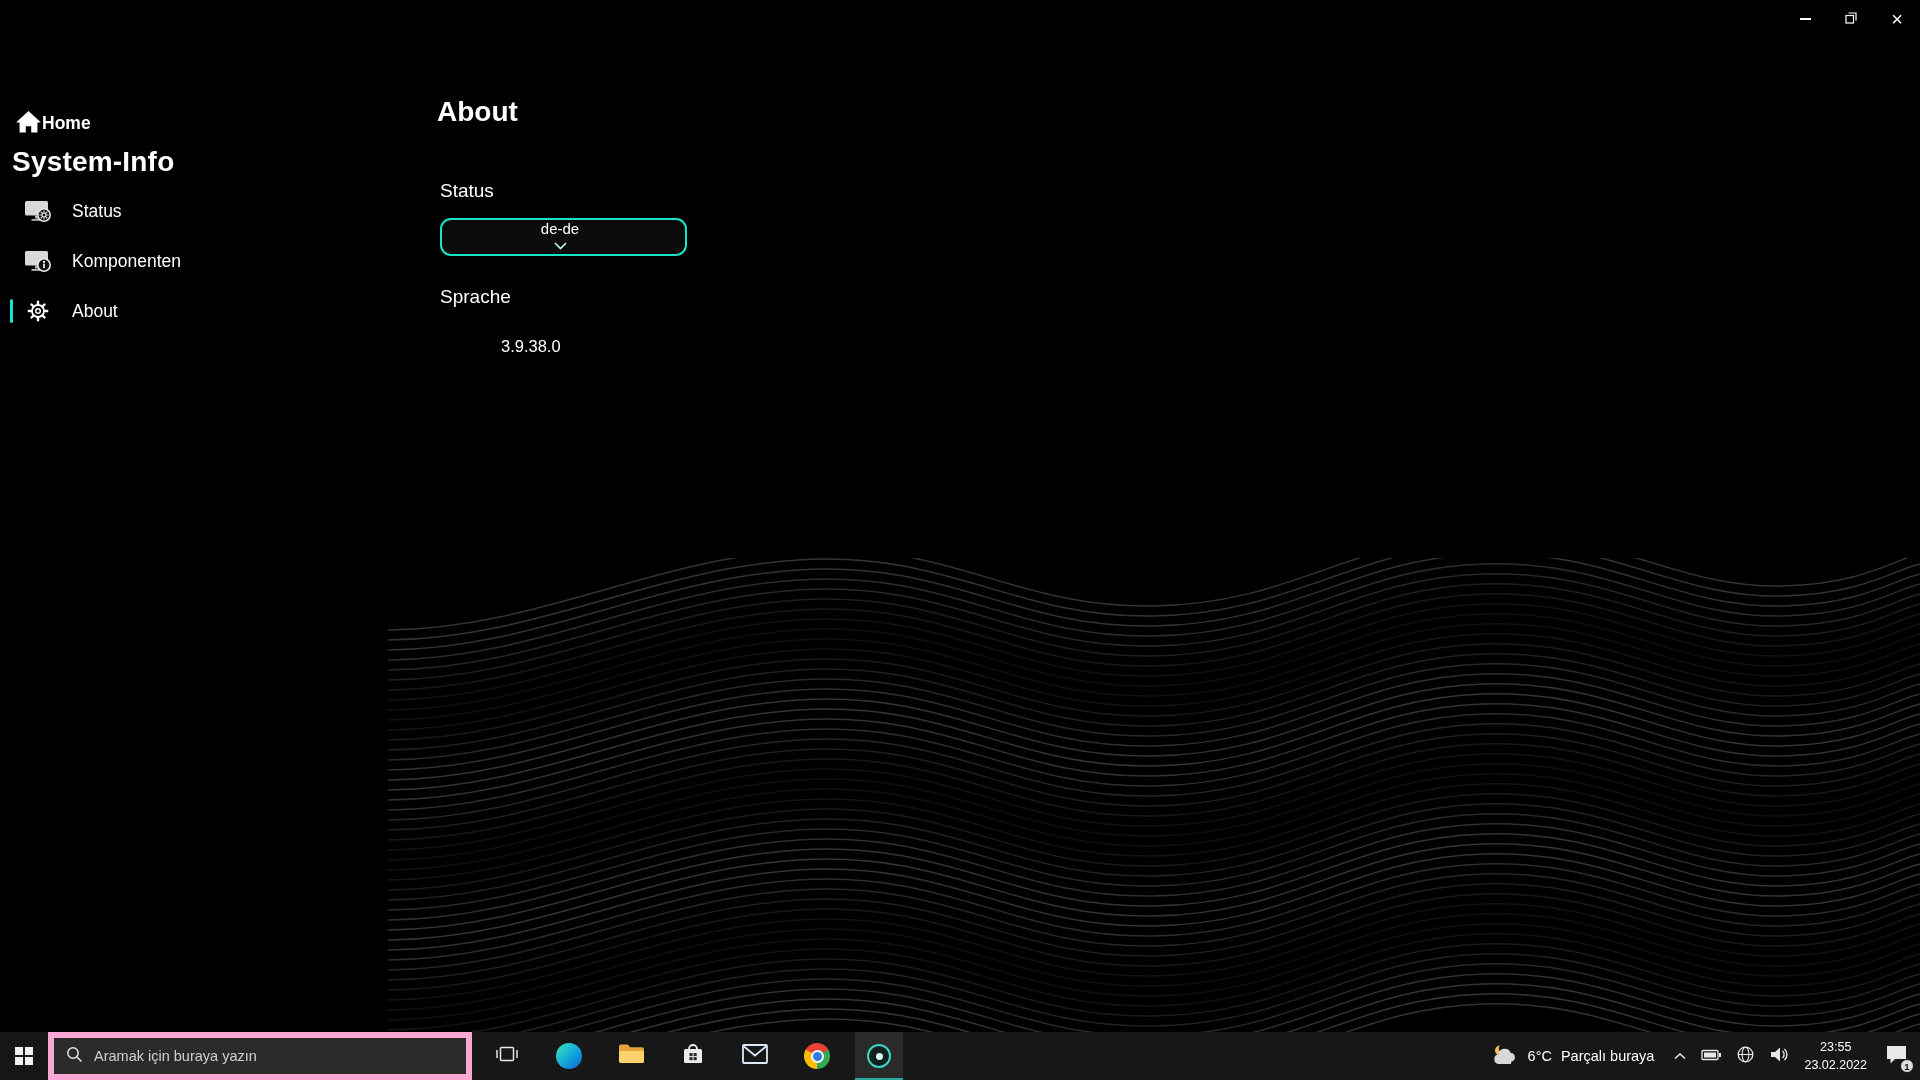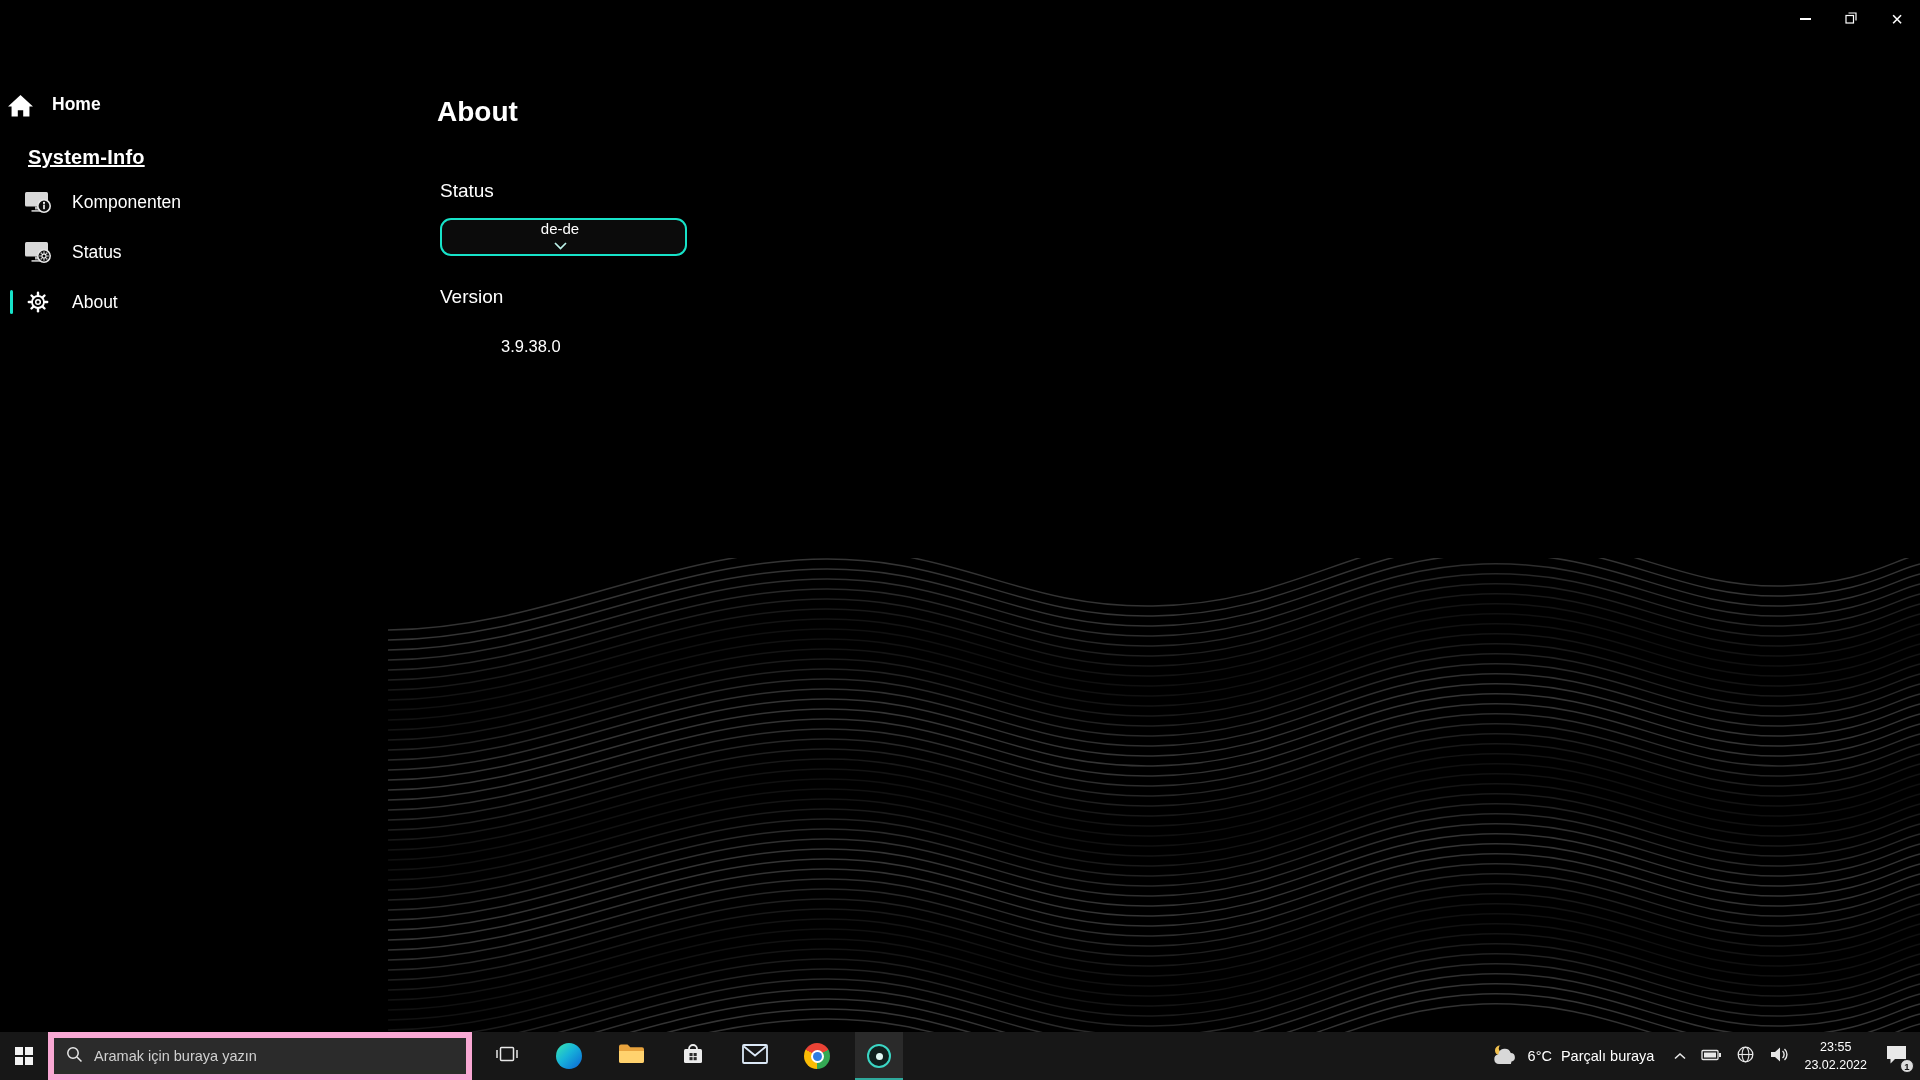--- a/index.html
+++ b/index.html
@@ -9,22 +9,22 @@
   .desktop { position:relative; width:1920px; height:1080px; background:#000; }
 
   
   .win-controls { position:absolute; top:0; right:0; display:flex; z-index:6; }
   .win-btn { width:46px; height:38px; display:flex; align-items:center; justify-content:center; background:transparent; border:none; cursor:pointer; }
   .min-glyph { width:11px; height:1.5px; background:#fff; display:block; }
   .close-glyph { font-size:20px; color:#fff; line-height:1; font-weight:300; }
 
   
   .sidebar { position:absolute; left:0; top:94px; width:380px; z-index:2; }
-  .home-row { display:flex; align-items:flex-start; gap:18px; height:40px; padding-left:6px; font-size:17.5px; font-weight:700; cursor:pointer; }
-  .app-title { margin:12px 0 8px 28px; font-size:20px; font-weight:700; letter-spacing:.2px;text-decoration:underline; }
+  .home-row { display:flex; align-items:flex-end; height:40px; padding-left:14px; font-size:17.5px; font-weight:700; cursor:pointer; }
+  .app-title { margin:12px 0 8px 12px; font-size:28px; font-weight:700; letter-spacing:.2px; }
   .nav-item { position:relative; display:flex; align-items:center; gap:20px; height:50px; padding-left:24px; font-size:17.5px; cursor:pointer; }
   .nav-item.selected::before { content:""; position:absolute; left:10px; top:13px; width:3px; height:24px; background:var(--accent); border-radius:2px; }
   .icn { display:flex; align-items:center; justify-content:center; width:28px; }
 
   
   .main { position:absolute; left:437px; top:96px; z-index:2; }
   .page-title { font-size:28px; font-weight:600; }
   .field-label { font-size:19px; font-weight:400; }
   .label-language { margin-top:52px; margin-left:3px; }
   .dropdown { margin-top:16px; margin-left:3px; width:247px; height:38px; border:2px solid var(--accent); border-radius:11px; background:#0b0b0b; display:flex; align-items:center; justify-content:space-between; padding:0 20px 0 13px; font-size:15px; cursor:pointer;flex-direction:column; }
@@ -89,34 +89,20 @@
         <svg width="27" height="24" viewBox="0 0 26 23">
             <path d="M13 1 L25 12 h-3.4 v9.5 h-6 v-6 h-5.2 v6 h-6 V12 H1 z" fill="#fff"></path>
           </svg>
       </span>
       <span>Home</span>
     </div>
 
     <div class="app-title">System-Info</div>
 
     <nav>
-      <div class="nav-item">
-        <span class="icn">
-          <svg width="28" height="25" viewBox="0 0 28 25">
-            <rect x="1" y="2" width="23" height="14.5" rx="1.5" fill="#d9d9d9"></rect>
-            <rect x="11" y="16.5" width="3" height="3" fill="#b5b5b5"></rect>
-            <rect x="7.5" y="20" width="10" height="1.8" fill="#b5b5b5"></rect>
-            <circle cx="20" cy="16" r="6.2" fill="#0d0d0d" stroke="#e8e8e8" stroke-width="1.6"></circle>
-            <circle cx="20" cy="12.9" r="1.05" fill="#fff"></circle>
-            <rect x="19.2" y="14.6" width="1.6" height="4.6" fill="#fff"></rect>
-          </svg>
-        </span>
-        <span>Komponenten</span>
-      </div>
-
       <div class="nav-item">
         <span class="icn">
           <svg width="28" height="25" viewBox="0 0 28 25">
             <rect x="1" y="2" width="23" height="14.5" rx="1.5" fill="#d9d9d9"></rect>
             <rect x="11" y="16.5" width="3" height="3" fill="#b5b5b5"></rect>
             <rect x="7.5" y="20" width="10" height="1.8" fill="#b5b5b5"></rect>
             <circle cx="20" cy="16" r="6.2" fill="#0d0d0d" stroke="#e8e8e8" stroke-width="1.5"></circle>
             <circle cx="20" cy="16" r="2.1" stroke="#fff" stroke-width="1.2" fill="none"></circle>
             <g stroke="#fff" stroke-width="1.2">
               <line x1="23.2" y1="16" x2="24.6" y2="16"></line>
@@ -126,20 +112,34 @@
               <line x1="22.3" y1="13.7" x2="23.3" y2="12.7"></line>
               <line x1="17.7" y1="18.3" x2="16.7" y2="19.3"></line>
               <line x1="22.3" y1="18.3" x2="23.3" y2="19.3"></line>
               <line x1="17.7" y1="13.7" x2="16.7" y2="12.7"></line>
             </g>
           </svg>
         </span>
         <span>Status</span>
       </div>
 
+      <div class="nav-item">
+        <span class="icn">
+          <svg width="28" height="25" viewBox="0 0 28 25">
+            <rect x="1" y="2" width="23" height="14.5" rx="1.5" fill="#d9d9d9"></rect>
+            <rect x="11" y="16.5" width="3" height="3" fill="#b5b5b5"></rect>
+            <rect x="7.5" y="20" width="10" height="1.8" fill="#b5b5b5"></rect>
+            <circle cx="20" cy="16" r="6.2" fill="#0d0d0d" stroke="#e8e8e8" stroke-width="1.6"></circle>
+            <circle cx="20" cy="12.9" r="1.05" fill="#fff"></circle>
+            <rect x="19.2" y="14.6" width="1.6" height="4.6" fill="#fff"></rect>
+          </svg>
+        </span>
+        <span>Komponenten</span>
+      </div>
+
       <div class="nav-item selected">
         <span class="icn">
           <svg width="26" height="26" viewBox="0 0 26 26">
             <circle cx="13" cy="13" r="6" stroke="#fff" stroke-width="1.8" fill="none"></circle>
             <circle cx="13" cy="13" r="2.3" stroke="#fff" stroke-width="1.5" fill="none"></circle>
             <g stroke="#fff" stroke-width="2.4" stroke-linecap="round">
               <line x1="19.4" y1="13" x2="22.2" y2="13"></line>
               <line x1="6.6" y1="13" x2="3.8" y2="13"></line>
               <line x1="13" y1="19.4" x2="13" y2="22.2"></line>
               <line x1="13" y1="6.6" x2="13" y2="3.8"></line>
@@ -162,21 +162,21 @@
 
     <div class="dropdown">
       <span>de-de</span>
       <span>
         <svg width="15" height="10" viewBox="0 0 15 10">
             <path d="M2 2 L7.5 7.5 L13 2" stroke="#bdf3ea" stroke-width="1.7" fill="none"></path>
           </svg>
       </span>
     </div>
 
-    <div class="field-label label-version">Version</div>
+    <div class="field-label label-version">Sprache</div>
     <div class="version-value">3.9.38.0</div>
   </div>
 
   <div class="waves">
     <svg id="waves-svg" width="1532" height="474" viewBox="0 0 1532 474">
         <path d="M 0 72 C 150 70, 260 2, 410 -8 C 560 -18, 625 50, 765 48 C 905 46, 965 -20, 1095 -24 C 1225 -28, 1285 30, 1395 28 C 1475 26, 1505 2, 1532 -4" fill="none" stroke="rgb(51,51,51)" stroke-width="1.5"></path>
         <path d="M 0 82 C 150 80, 260 12, 410 2 C 560 -8, 625 60, 765 58 C 905 56, 965 -10, 1095 -14 C 1225 -18, 1285 40, 1395 38 C 1475 36, 1505 12, 1532 6" fill="none" stroke="rgb(52,52,52)" stroke-width="1.5"></path>
         <path d="M 0 92 C 150 90, 260 22, 410 12 C 560 2, 625 70, 765 68 C 905 66, 965 0, 1095 -4 C 1225 -8, 1285 50, 1395 48 C 1475 46, 1505 22, 1532 16" fill="none" stroke="rgb(50,50,50)" stroke-width="1.5"></path>
         <path d="M 0 102 C 150 100, 260 32, 410 22 C 560 12, 625 80, 765 78 C 905 76, 965 10, 1095 6 C 1225 2, 1285 60, 1395 58 C 1475 56, 1505 32, 1532 26" fill="none" stroke="rgb(45,45,45)" stroke-width="1.5"></path>
         <path d="M 0 112 C 150 110, 260 42, 410 32 C 560 22, 625 90, 765 88 C 905 86, 965 20, 1095 16 C 1225 12, 1285 70, 1395 68 C 1475 66, 1505 42, 1532 36" fill="none" stroke="rgb(39,39,39)" stroke-width="1.5"></path>

